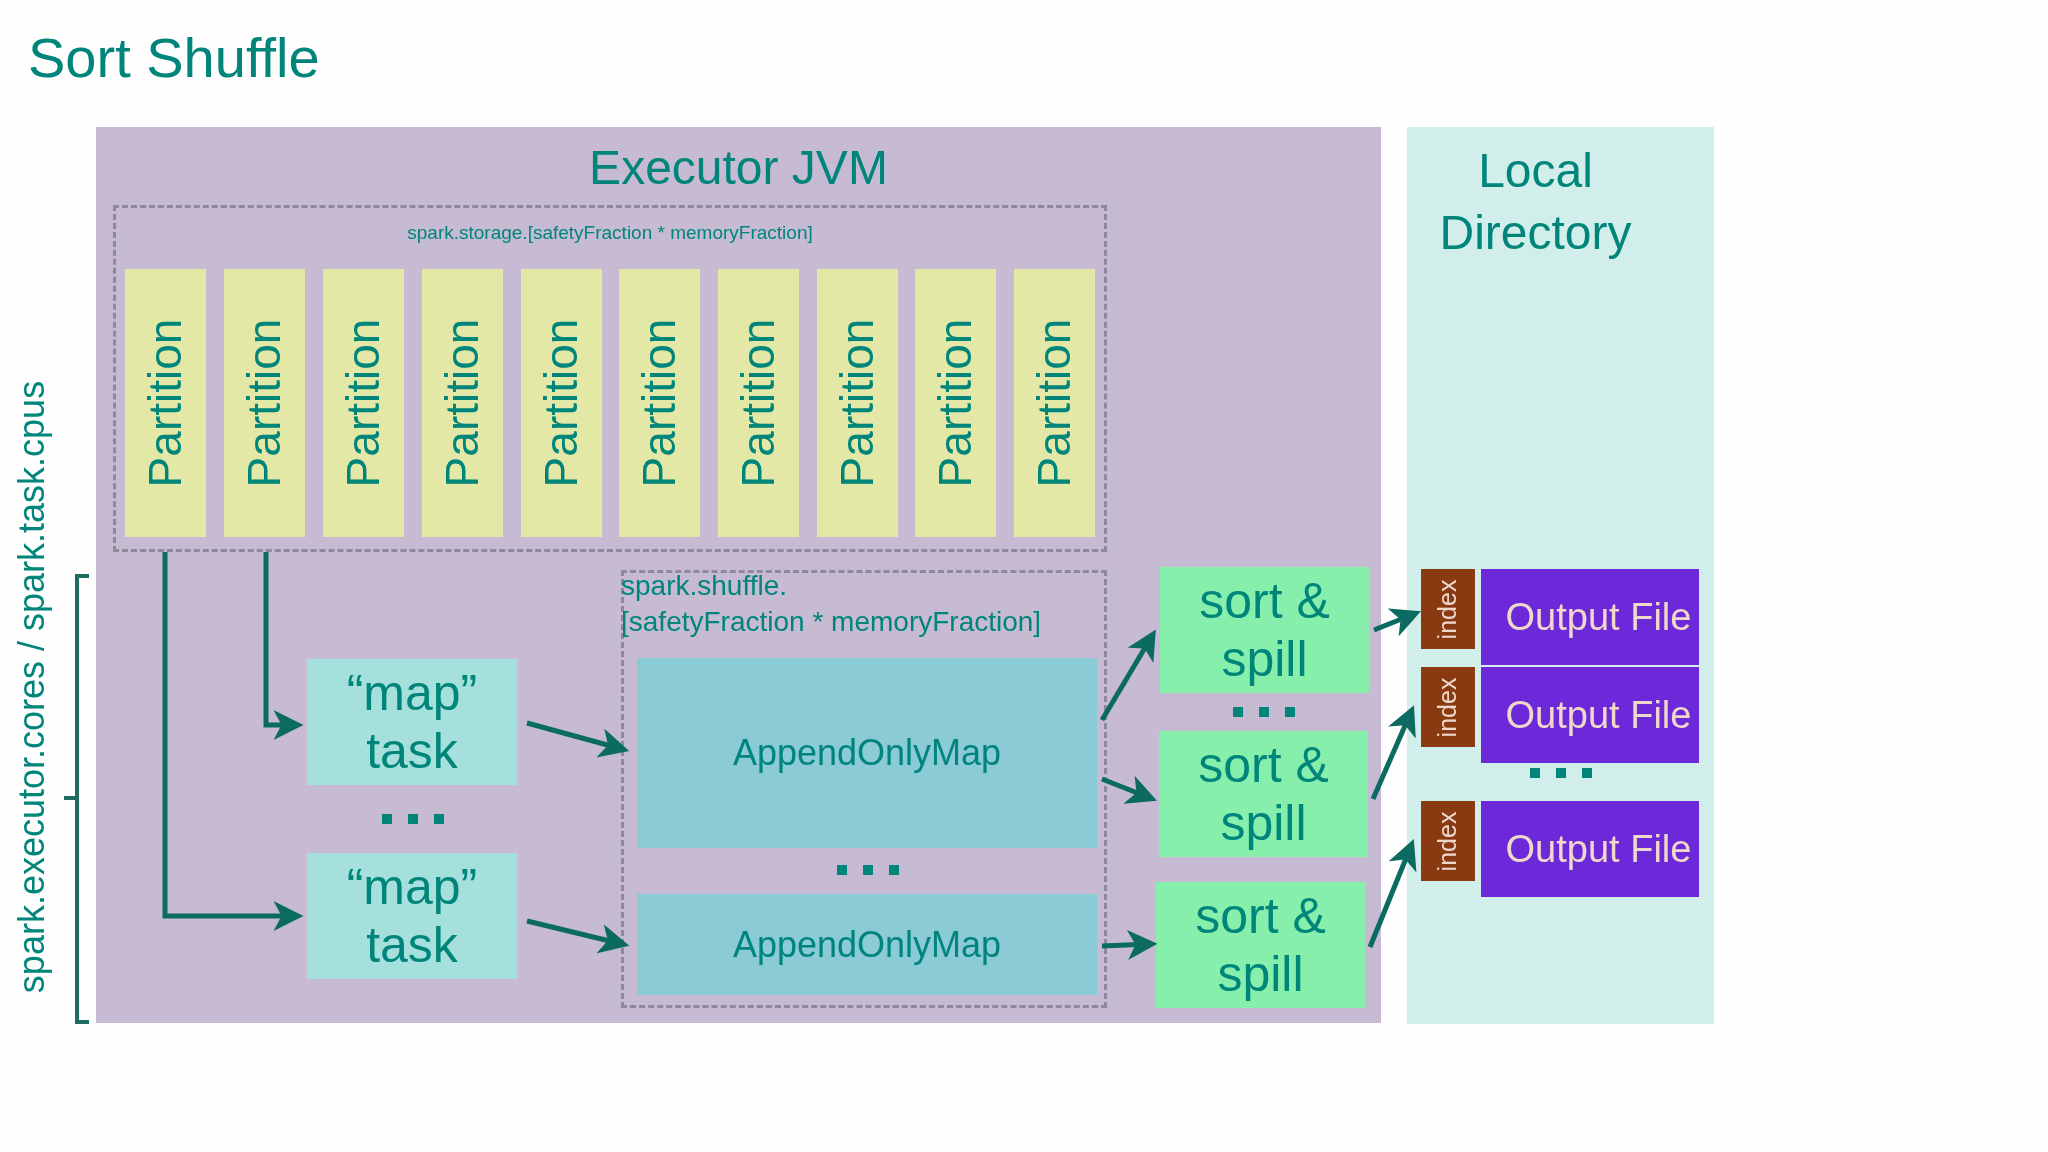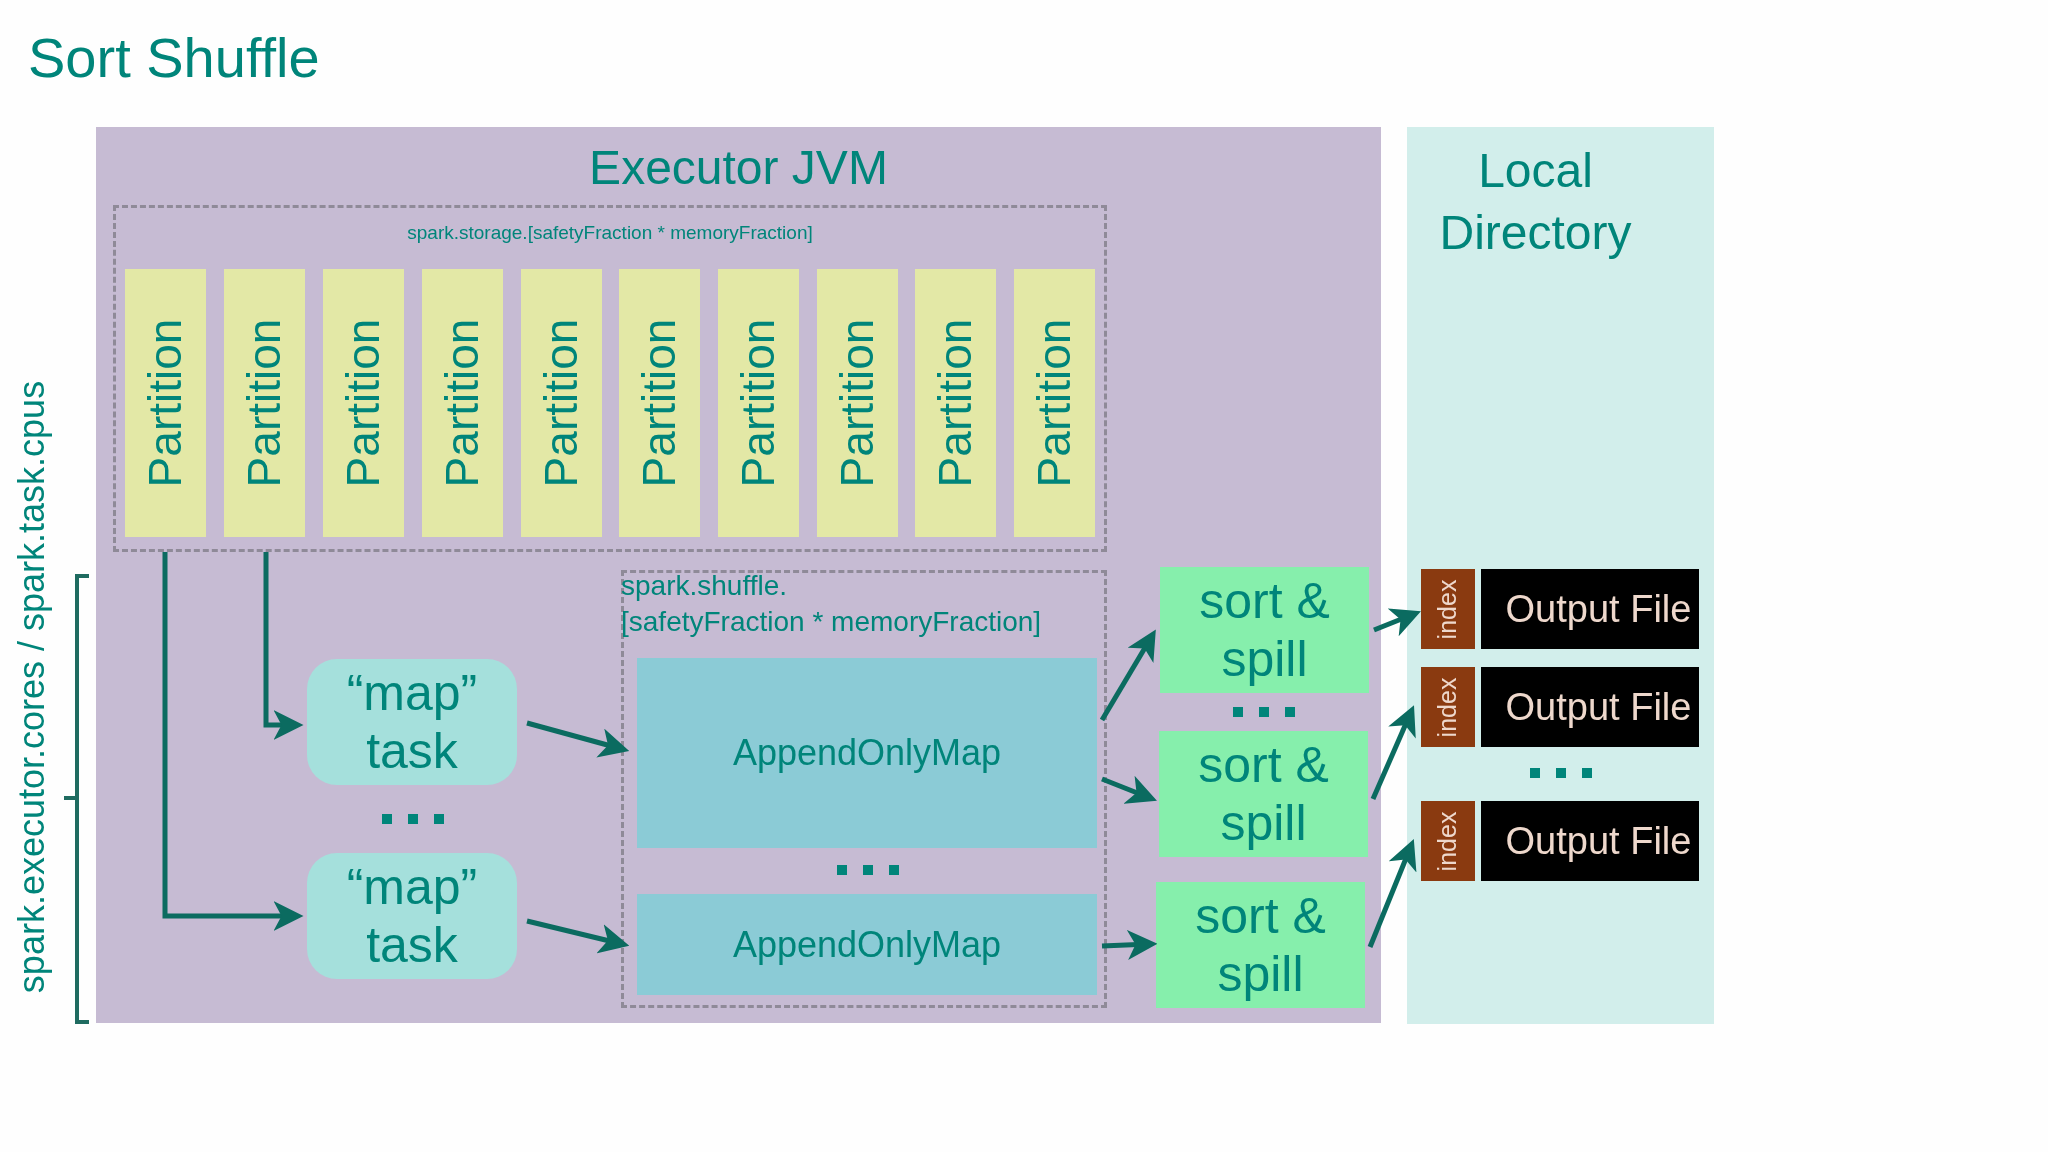--- a/index.html
+++ b/index.html
@@ -16,25 +16,25 @@
   .localdir { left: 1407px; top: 127px; width: 307px; height: 897px; background: #d2eeeb; }
   .localdir-title { left: 1407px; top: 140px; width: 257px; text-align: center; font-size: 48px; line-height: 62px; white-space: pre-line; }
   .dashed { border: 3px dashed #8f8a98; }
   .storage-box { left: 113px; top: 205px; width: 994px; height: 347px; }
   .storage-label { left: 113px; top: 213px; width: 994px; text-align: center; font-size: 19px; line-height: 40px; white-space: nowrap; }
   .partition { top: 269px; width: 81px; height: 268px; background: #e3e8a6; display: flex; align-items: center; justify-content: center; }
   .partition span { transform: rotate(-90deg); font-size: 46px; white-space: nowrap; display: block; }
   .shuffle-box { left: 621px; top: 570px; width: 486px; height: 438px; }
   .shuffle-label { left: 621px; top: 568px; width: 486px; text-align: left; font-size: 28px; line-height: 36px; white-space: pre-line; }
   .aom { left: 637px; width: 460px; background: #8bcbd6; display: flex; align-items: center; justify-content: center; font-size: 36px; }
-  .maptask { left: 307px; width: 210px; height: 126px; background: #a5e0dc; display: flex; align-items: center; justify-content: center; text-align: center; font-size: 50px; line-height: 58px; white-space: pre-line; border-radius: 30px; }
+  .maptask { left: 307px; width: 210px; height: 126px; background: #a5e0dc; display: flex; align-items: center; justify-content: center; text-align: center; font-size: 50px; line-height: 58px; white-space: pre-line; }
   .spill { width: 209px; height: 126px; background: #86efac; display: flex; align-items: center; justify-content: center; text-align: center; font-size: 50px; line-height: 58px; white-space: pre-line; }
   .index { left: 1421px; width: 54px; height: 80px; background: #8a3a10; display: flex; align-items: center; justify-content: center; }
   .index span { transform: rotate(-90deg); font-size: 25px; color: #eed8cc; white-space: nowrap; display: block; }
-  .outfile { left: 1481px; width: 218px; height: 80px; background: #000000; color: #eed8cc; display: flex; align-items: center; justify-content: center; font-size: 38px; white-space: nowrap; padding-left: 17px; }
+  .outfile { left: 1481px; width: 218px; height: 96px; background: #6d28d9; color: #eed8cc; display: flex; align-items: center; justify-content: center; font-size: 38px; white-space: nowrap; padding-left: 17px; }
   .dots { display: flex; gap: 16px; }
   .dots i { display: block; width: 10px; height: 10px; background: #00857a; }
   .side-label { left: 12px; top: 350px; width: 40px; height: 673px; display: flex; align-items: center; justify-content: center; }
   .side-label span { transform: rotate(-90deg); font-size: 36px; white-space: nowrap; display: block; }
   svg.overlay { position: absolute; left: 0; top: 0; width: 2048px; height: 1152px; pointer-events: none; }
 </style>
 </head>
 <body>
 
 <div class="abs title">Sort Shuffle</div>

